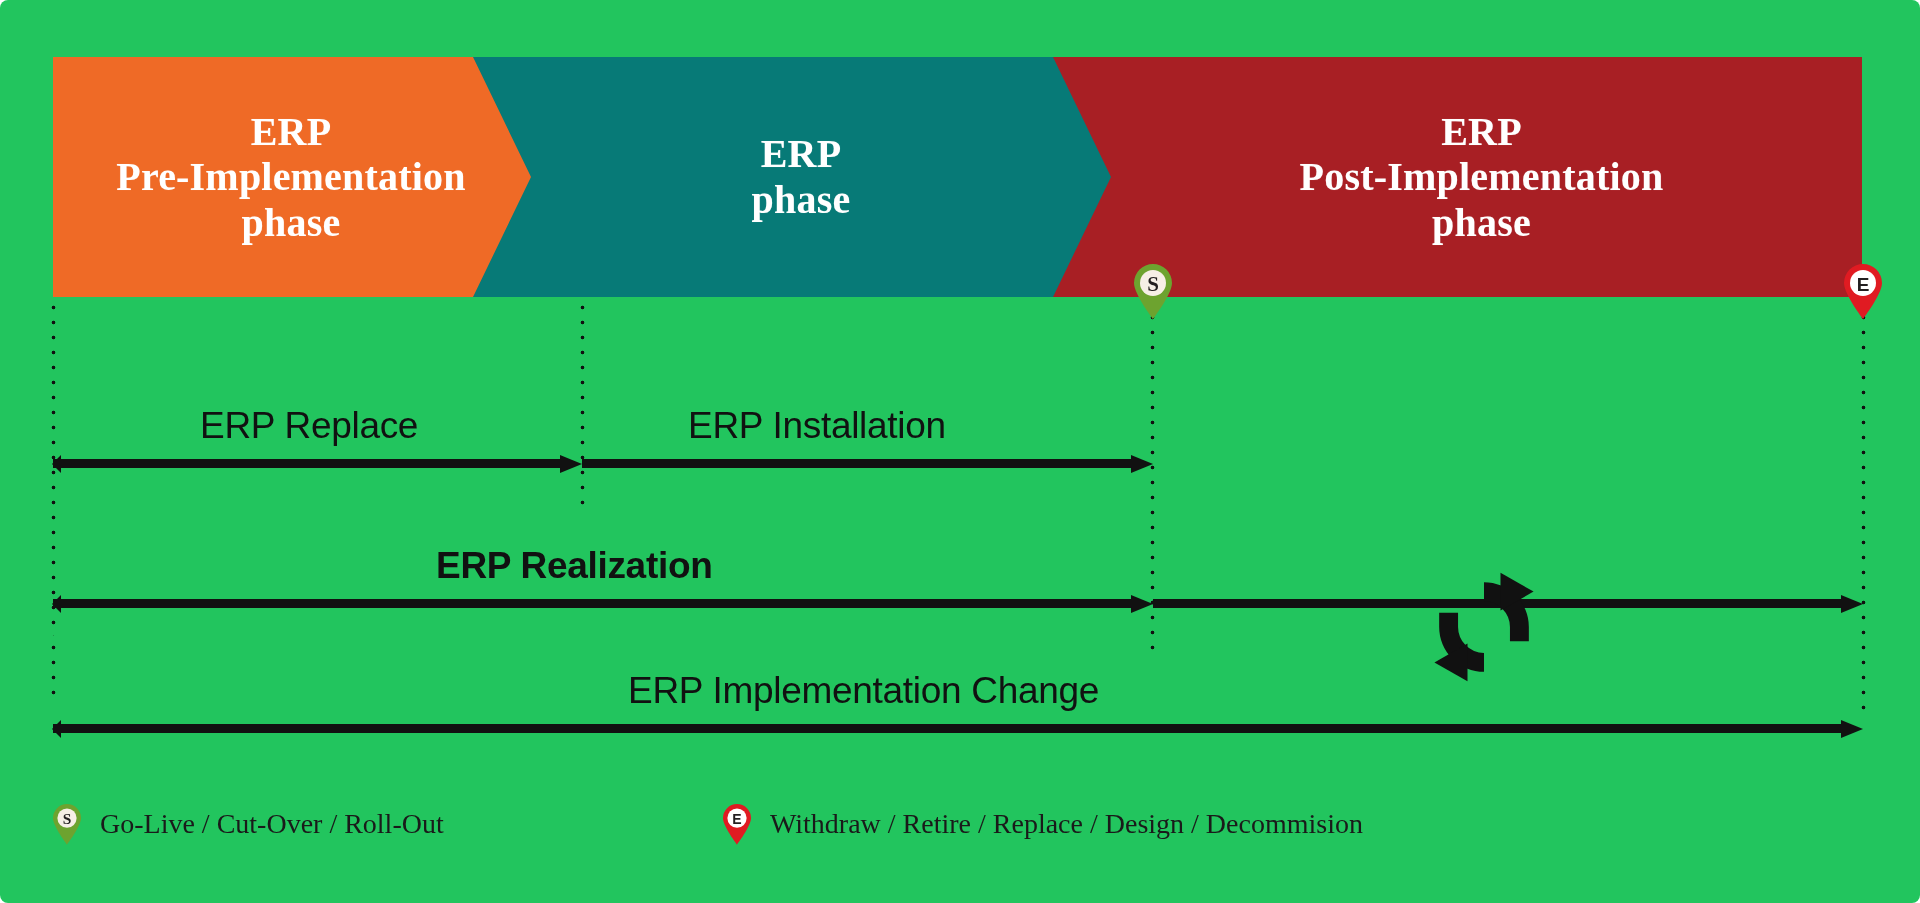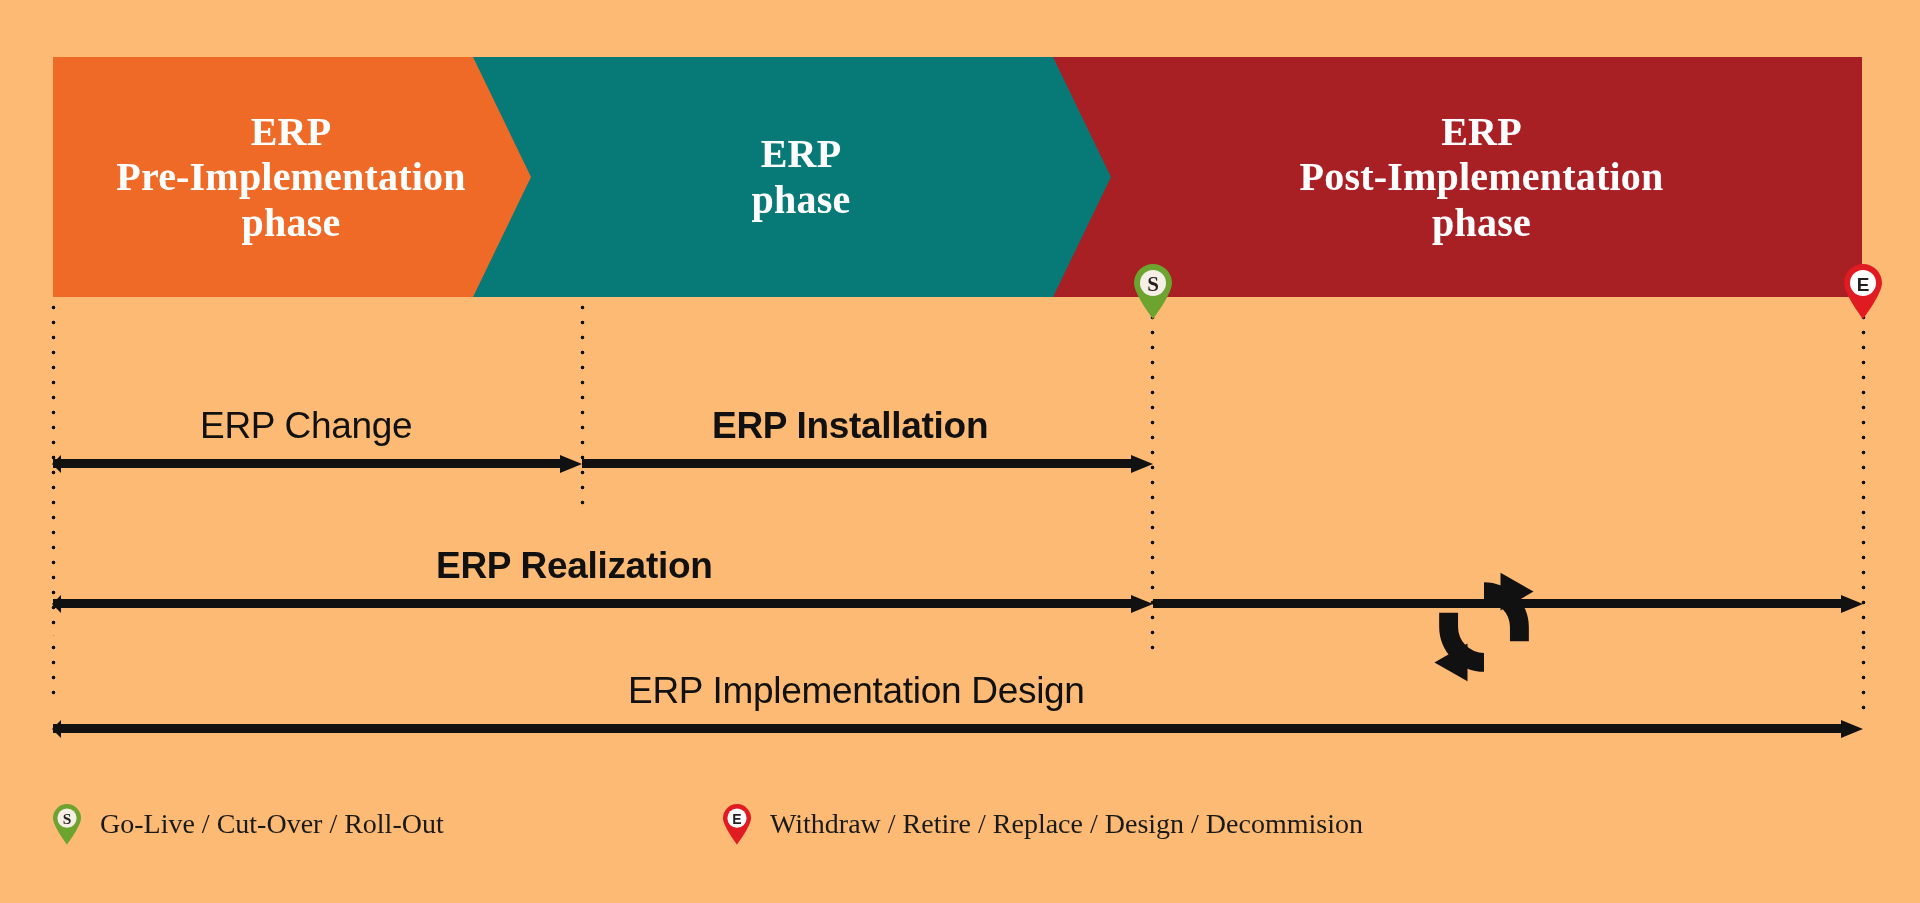--- a/index.html
+++ b/index.html
@@ -10,21 +10,22 @@
   body {
     width: 1920px;
     height: 903px;
     font-family: "Liberation Sans", sans-serif;
     overflow: hidden;
   }
   #stage {
     position: relative;
     width: 1920px;
     height: 903px;
-    background: #fdba74;
+    background: #22c55e;
+    border-radius: 8px;
   }
 
   
   .banner {
     position: absolute;
     left: 53px;
     top: 57px;
     width: 1809px;
     height: 240px;
   }
@@ -201,29 +202,29 @@
       </div>
     </div>
   </div>
 
   <div class="vline" style="left:51px; top:300px; height:336px;"></div>
   <div class="vline" style="left:51px; top:640px; height:58px;"></div>
   <div class="vline" style="left:580px; top:300px; height:212px;"></div>
   <div class="vline" style="left:1150px; top:310px; height:340px;"></div>
   <div class="vline" style="left:1861px; top:310px; height:400px;"></div>
 
-  <div class="arrow-label" style="left:200px; top:405px;">ERP Change</div>
+  <div class="arrow-label" style="left:200px; top:405px;">ERP Replace</div>
 
   <div class="arrow" style="left:53px; top:455px; width:529px;">
     <div class="tail"></div>
     <div class="shaft"></div>
     <div class="head"></div>
   </div>
 
-  <div class="arrow-label" style="left:712px; top:405px;font-weight:bold;">ERP Installation</div>
+  <div class="arrow-label" style="left:688px; top:405px;">ERP Installation</div>
 
   <div class="arrow" style="left:582px; top:455px; width:571px;">
     <div class="shaft"></div>
     <div class="head"></div>
   </div>
 
   <div class="arrow-label" style="left:436px; top:545px;font-weight:bold;">ERP Realization</div>
 
   <div class="arrow" style="left:53px; top:595px; width:1100px;">
     <div class="tail"></div>
@@ -252,21 +253,21 @@
                A38 38 0 0 1 12 50
                L12 38
                L28 38
                L28 50
                A22 22 0 0 0 50 72
                Z" fill="#111111"></path>
       <path d="M36 96 L36 64 L8 80 Z" fill="#111111"></path>
     </svg>
   </div>
 
-  <div class="arrow-label" style="left:628px; top:670px;">ERP Implementation Design</div>
+  <div class="arrow-label" style="left:628px; top:670px;">ERP Implementation Change</div>
 
   <div class="arrow" style="left:53px; top:720px; width:1810px;">
     <div class="tail"></div>
     <div class="shaft"></div>
     <div class="head"></div>
   </div>
 
   <div class="pin" style="left:1130px; top:262px;">
     <svg class="pin-svg" width="46" height="58" viewBox="0 0 46 58">
       <path d="M23 57 C23 57 4 32 4 21 A19 19 0 0 1 42 21 C42 32 23 57 23 57 Z" fill="#6DA32F"></path>

